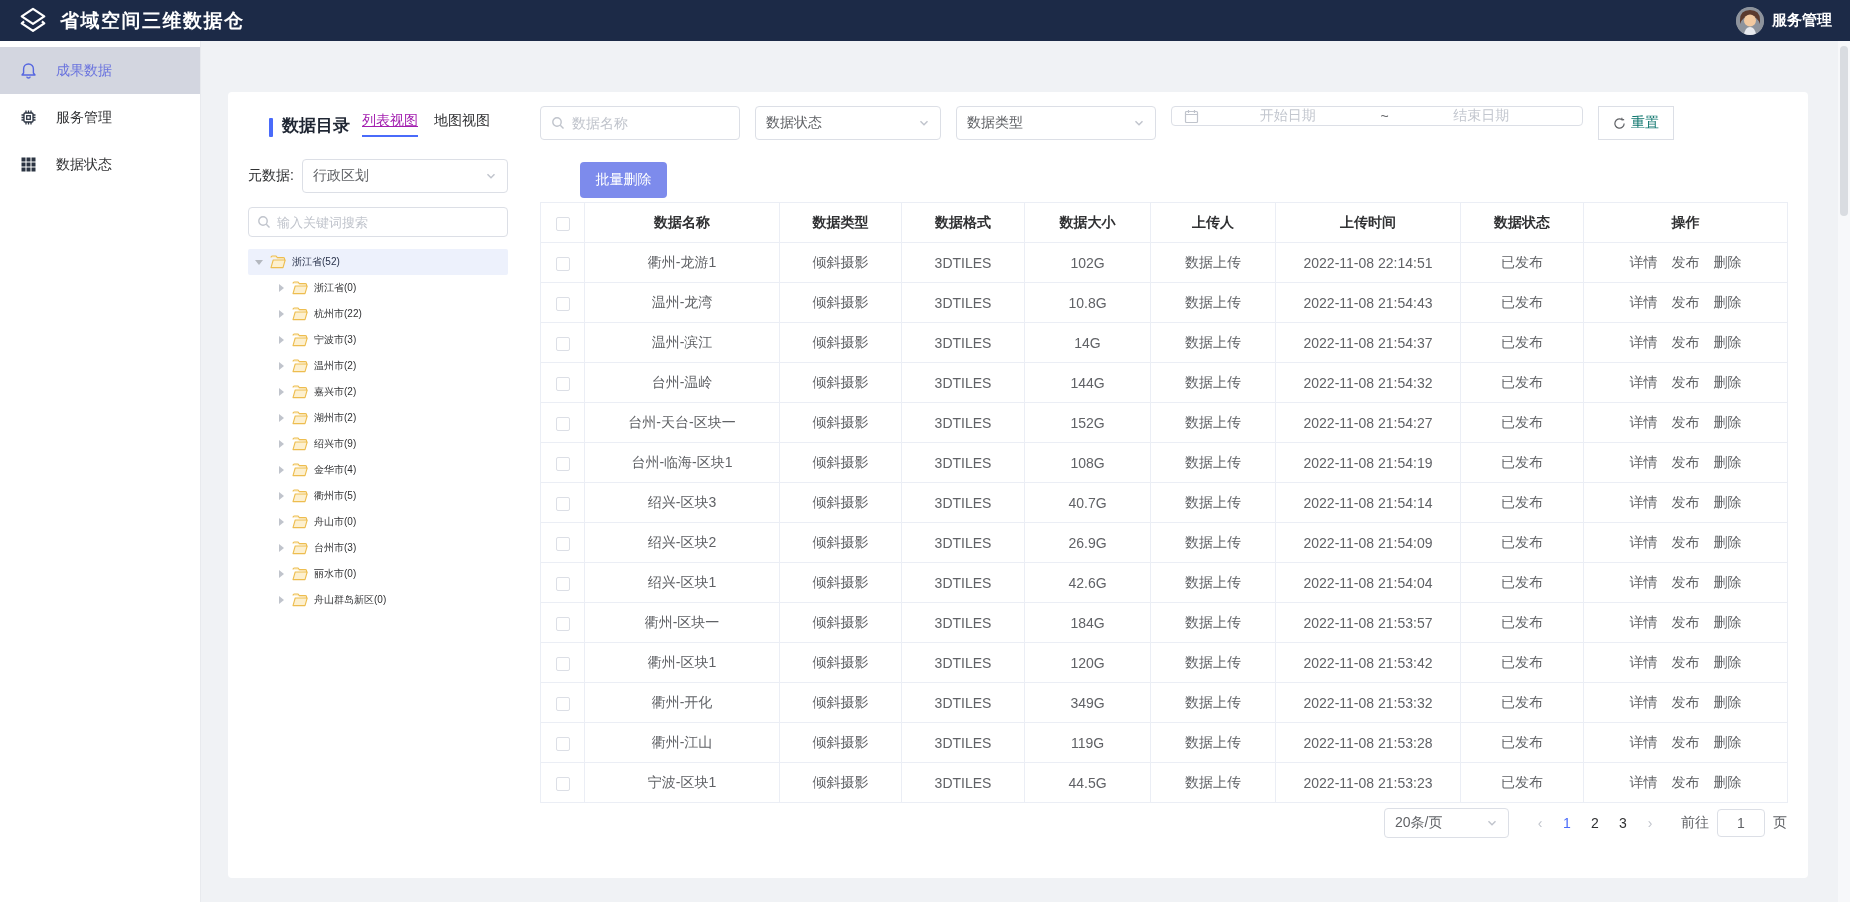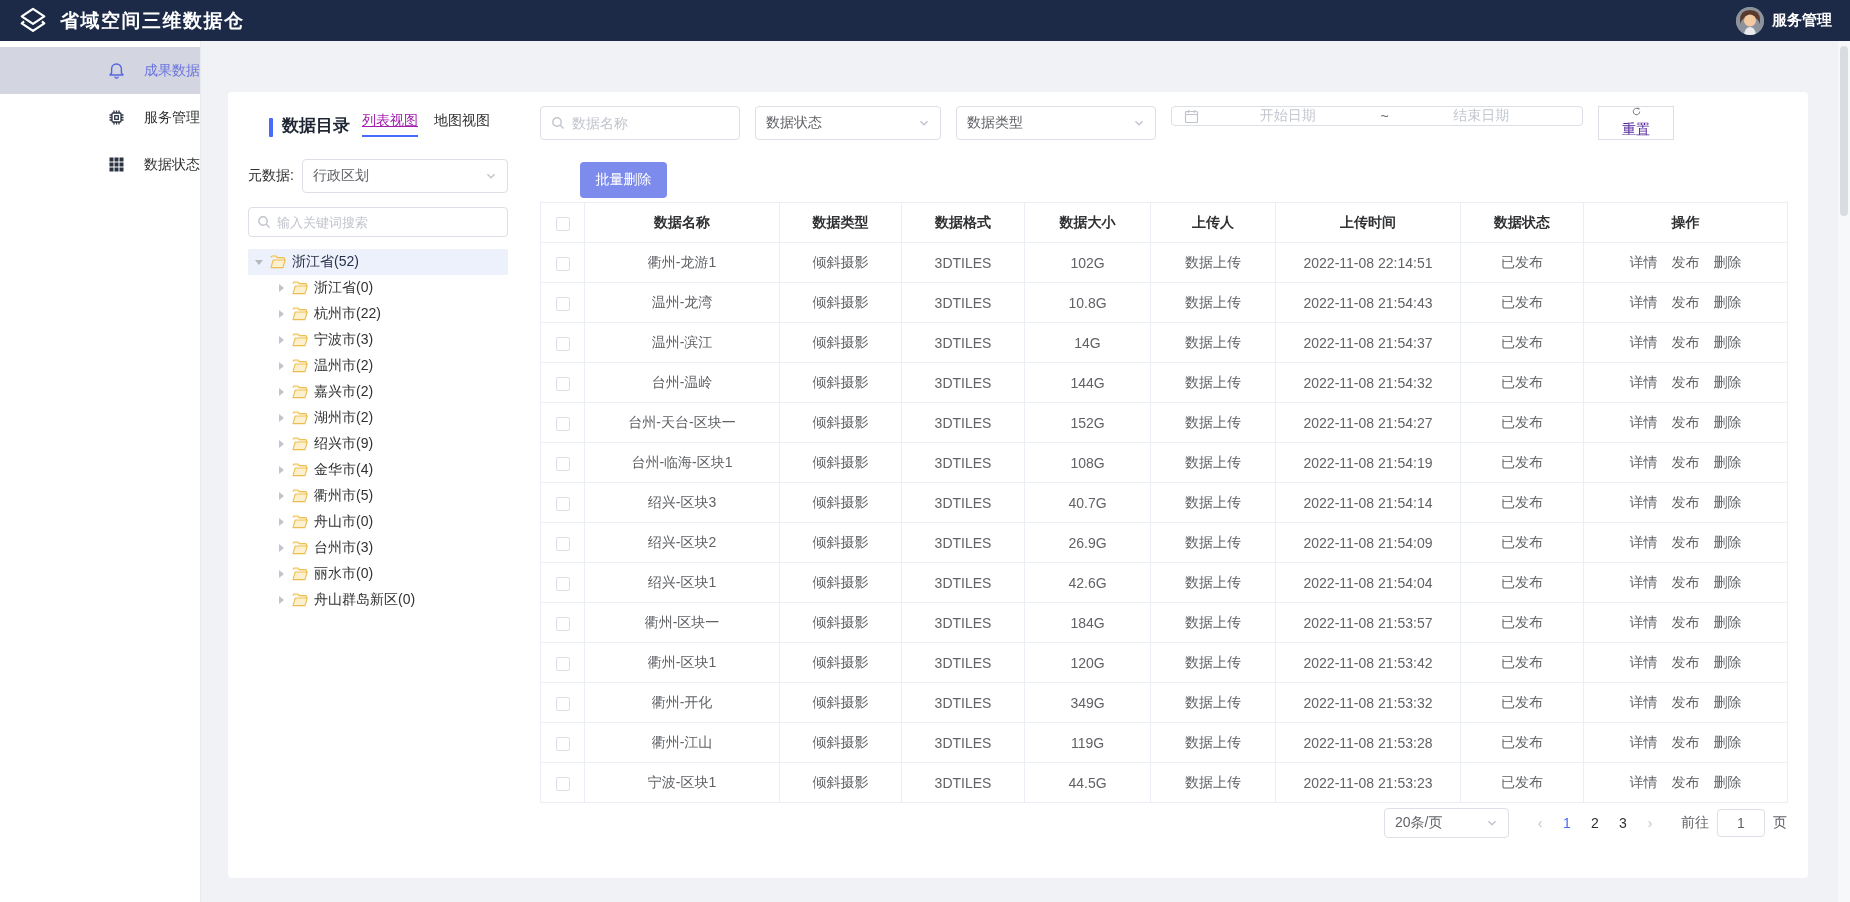--- a/index.html
+++ b/index.html
@@ -16,22 +16,22 @@
   .brand { display:flex; align-items:center; gap:12px; }
   .brand .logo { width:30px; height:30px; }
   .brand .title { color:#fff; font-size:19px; font-weight:bold; letter-spacing:1.5px; }
   .userbox { display:flex; align-items:center; gap:8px; }
   .avatar { width:28px; height:28px; border-radius:50%; overflow:hidden; background:#8d939c; flex:0 0 auto; }
   .username { color:#fff; font-size:15px; font-weight:bold; }
 
   
   .sidebar { position:absolute; top:41px; left:0; width:200px; bottom:0; background:#fff;
     box-shadow: 1px 0 0 #e8eaee; z-index:4; padding-top:6px; }
-  .nav-item { height:47px; display:flex; align-items:center; padding-left:28px; gap:19px;
-    font-size:14px; color:#303133; cursor:pointer;justify-content:flex-end; }
+  .nav-item { height:47px; display:flex; align-items:center; padding-left:20px; gap:19px;
+    font-size:14px; color:#303133; cursor:pointer; }
   .nav-item .nicon { width:17px; height:17px; color:#2b3442; display:flex; }
   .nav-item.active { background:#d3d6e0; color:#6b74de; }
   .nav-item.active .nicon { color:#5566e0; }
 
   
   .main { position:absolute; top:41px; left:200px; right:12px; bottom:0; }
   .card { position:absolute; left:28px; top:51px; width:1580px; height:786px;
     background:#fff; border-radius:4px; }
 
   
@@ -52,21 +52,21 @@
   .chev { width:12px; height:12px; color:#c0c4cc; flex:0 0 auto; }
 
   .search-box { margin-top:14px; height:30px; border:1px solid #dcdfe6; border-radius:4px;
     display:flex; align-items:center; padding:0 8px; gap:6px; background:#fff; }
   .search-box input { border:0; outline:0; flex:1; font-size:13px; color:#606266;
     font-family:inherit; background:transparent; }
   .search-box input::placeholder { color:#c0c4cc; }
   .sicon { width:14px; height:14px; color:#c0c4cc; flex:0 0 auto; }
 
   .tree { margin-top:12px; }
-  .tree-row { height:26px; display:flex; align-items:center; font-size:14px; color:#303133; cursor:pointer; }
+  .tree-row { height:26px; display:flex; align-items:center; font-size:10px; color:#303133; cursor:pointer; }
   .tree-row.root { background:#edf1fc; border-radius:2px; color:#273049; }
   .caret-down { width:0; height:0; border-top:5px solid #b4b8bf; border-left:4.5px solid transparent;
     border-right:4.5px solid transparent; margin:0 7px 0 7px; }
   .caret-right { width:0; height:0; border-left:5px solid #c0c4cc; border-top:4.5px solid transparent;
     border-bottom:4.5px solid transparent; margin:0 8px 0 31px; }
   .folder { width:16px; height:14px; margin-right:6px; flex:0 0 auto; }
 
   
   .right-panel { position:absolute; left:312px; top:0; width:1247px; height:100%; }
   .filter-bar { position:absolute; top:14px; left:0; display:flex; gap:15px; }
@@ -75,22 +75,22 @@
   .f-search input { border:0; outline:0; width:100%; font-size:14px; font-family:inherit; }
   .f-search input::placeholder { color:#c0c4cc; }
   .f-select-status { width:186px; }
   .f-select-type { width:200px; }
   .date-range { width:412px; height:20px; border:1px solid #dcdfe6; border-radius:4px;
     display:flex; align-items:center; padding:0 12px; }
   .date-range .dicon { width:15px; height:15px; color:#c0c4cc; }
   .date-ph { flex:1; text-align:center; font-size:14px; color:#c3c7cf; }
   .date-sep { font-size:14px; color:#606266; padding:0 4px; }
   .reset-btn { width:76px; height:34px; border:1px solid #dcdfe6; border-radius:0; background:#fff;
-    display:flex; align-items:center; justify-content:center; gap:5px; font-size:14px; color:#4c1d95;
-    cursor:pointer; font-family:inherit;flex-direction:column; }
+    display:flex; align-items:center; justify-content:center; gap:5px; font-size:14px; color:#0f766e;
+    cursor:pointer; font-family:inherit; }
   .ricon { width:13px; height:13px; color:#606266; }
 
   .batch-btn { position:absolute; top:70px; left:0; width:87px; height:36px; background:#7d8bec;
     color:#fff; font-size:14px; border:0; border-radius:4px; cursor:pointer; font-family:inherit;margin-left:40px; }
 
   .data-table { position:absolute; top:110px; left:0; border-collapse:collapse; table-layout:fixed;
     width:1247px; background:#fff; }
   .data-table th, .data-table td { border:1px solid #ebeef5; text-align:center; height:40px;
     padding:0 4px; overflow:hidden; white-space:nowrap; }
   .data-table th { font-size:14px; font-weight:bold; color:#303133; }

